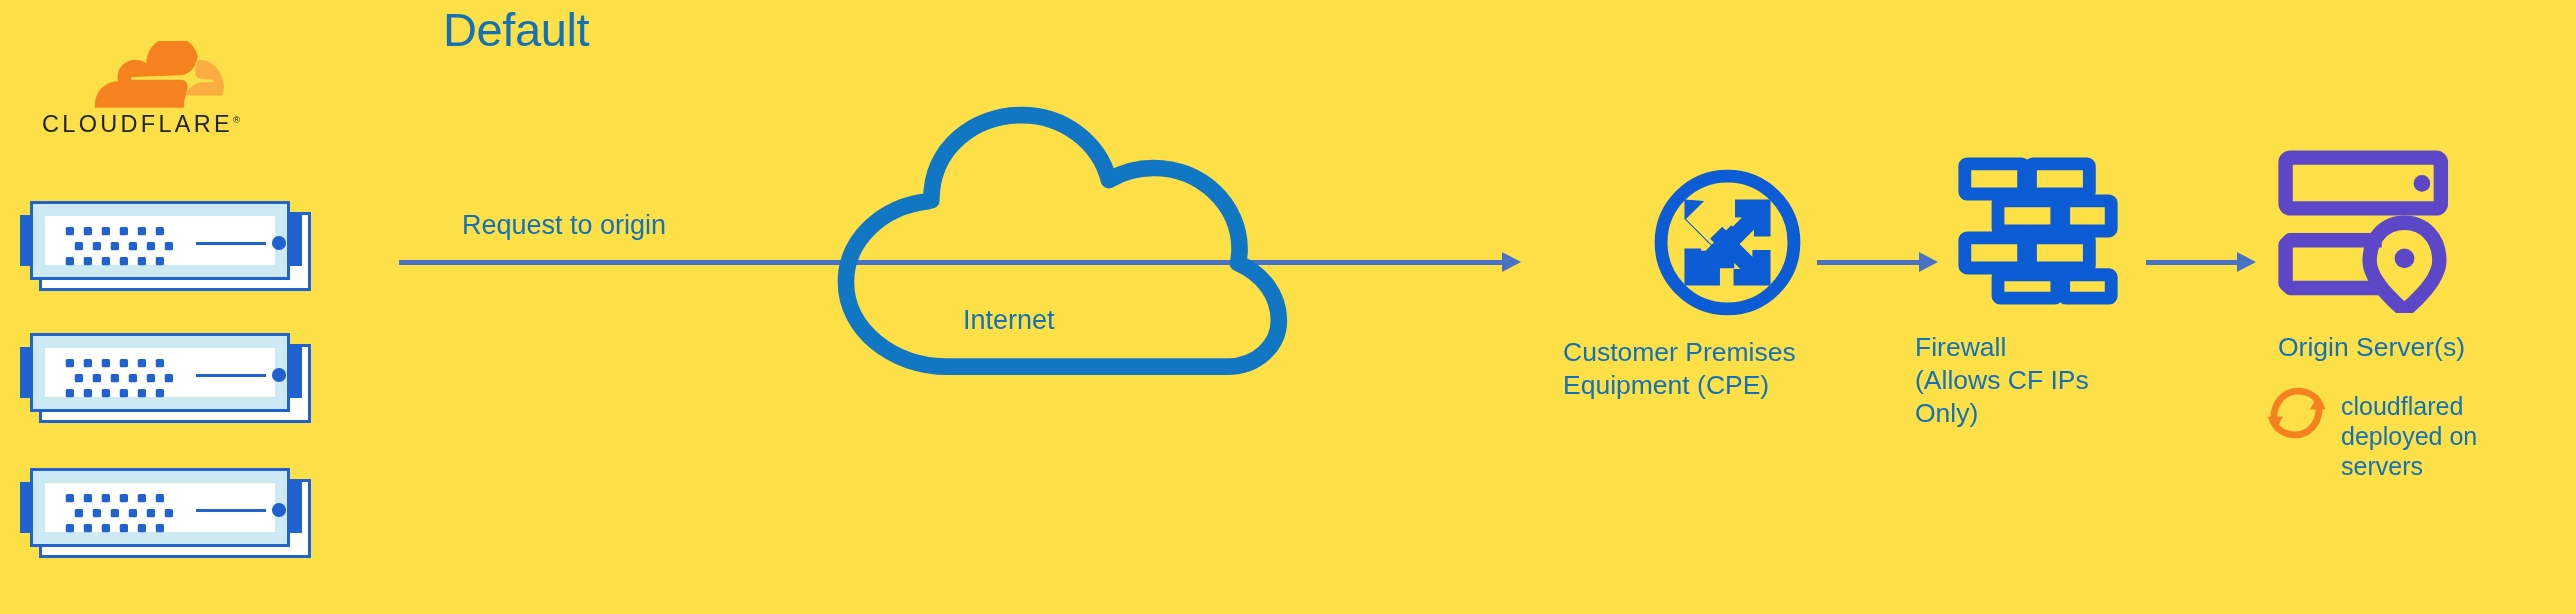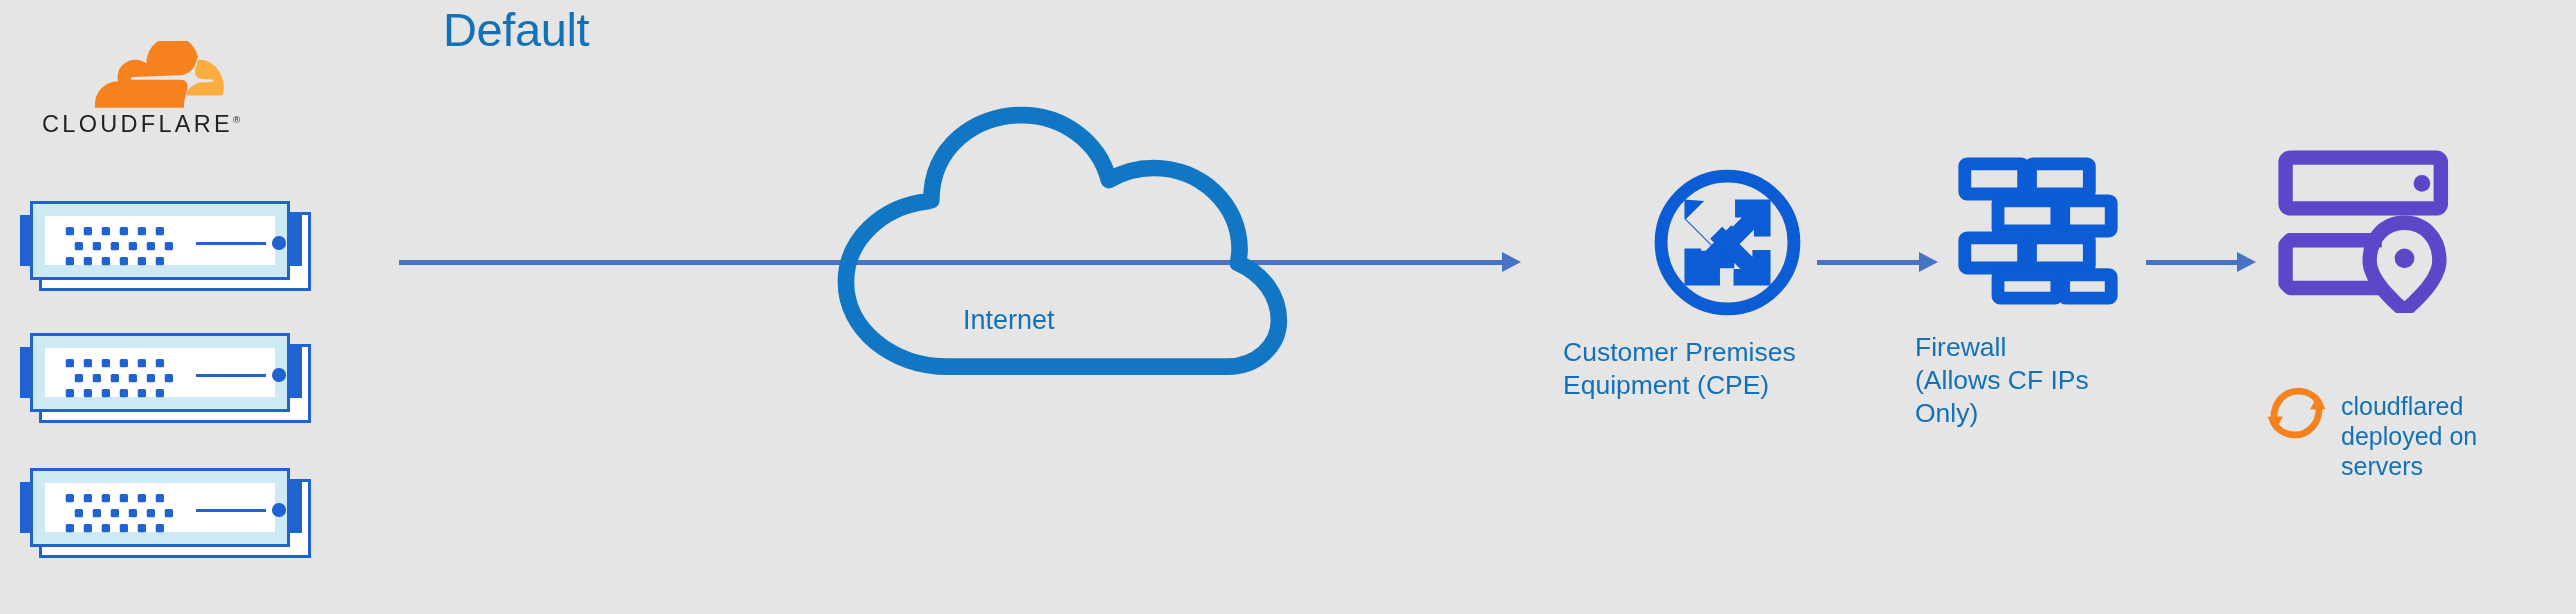--- a/index.html
+++ b/index.html
@@ -8,21 +8,21 @@
     padding: 0;
     background: #ffffff;
   }
   body {
     font-family: "Liberation Sans", sans-serif;
   }
   #canvas {
     position: relative;
     width: 2576px;
     height: 614px;
-    background: #e5e5e5;
+    background: #fde047;
     overflow: hidden;
   }
   .abs { position: absolute; }
 
   
   #diagram-title {
     left: 443px;
     top: 2.3px;
     font-size: 47px;
     color: #1371b8;
@@ -330,30 +330,32 @@
         <path d="M137 119 L16 119 L10 125 L10 176 L16 182 L137 182"></path>
       </g>
       <circle cx="190" cy="44" r="11" fill="#5b47c8"></circle>
 
       <g>
         <path d="M175 146 C175 116 195 96 221 96 C247 96 267 116 267 146 C267 176 221 212 221 212 C221 212 175 176 175 146 Z" transform="translate(-54,0)" fill="none" stroke="#5b47c8" stroke-width="19" stroke-linejoin="round"></path>
         <circle cx="167" cy="143" r="13" fill="#5b47c8"></circle>
       </g>
     </svg>
   </div>
+  <div class="abs label center" id="label-origin">Origin Server(s)</div>
 
   <div class="abs" style="left:2263px; top:382px;">
     <svg width="67" height="62" viewBox="0 0 88 82">
       <g fill="none" stroke="#f6821f" stroke-width="9" stroke-linecap="butt">
         <path d="M14 48 C14 26 29 12 46 12 C60 12 71 20 76 32"></path>
         <path d="M74 34 C74 56 59 70 42 70 C28 70 17 62 12 50"></path>
       </g>
       <polygon points="76,22 86,40 64,40" fill="#f6821f" transform="rotate(118 75,31)"></polygon>
       <polygon points="12,60 2,42 24,42" fill="#f6821f" transform="rotate(118 13,51)"></polygon>
     </svg>
   </div>
   <div class="abs label" id="label-cloudflared">cloudflared
 deployed on
 servers</div>
 
+  <div class="abs label" id="label-request">Request to origin</div>
 
 </div>
 
 
 </body></html>

